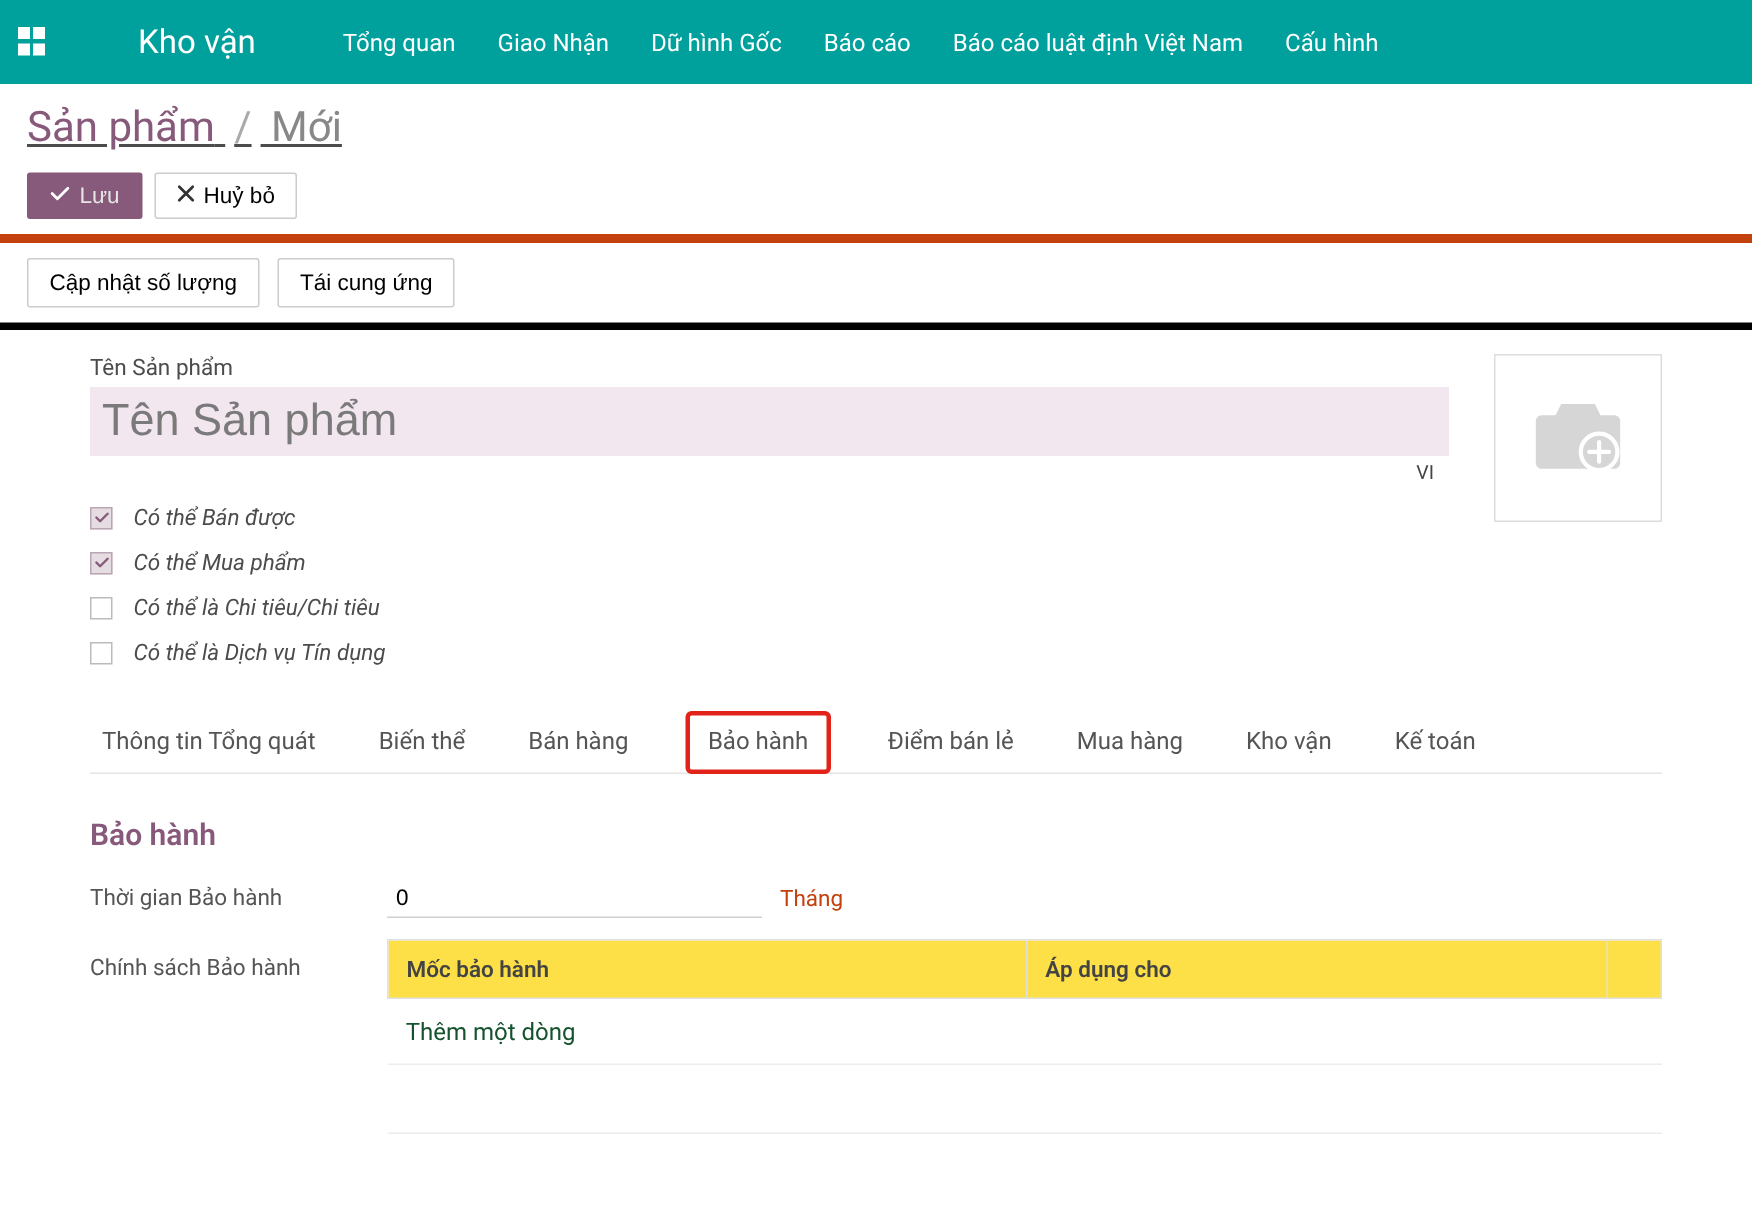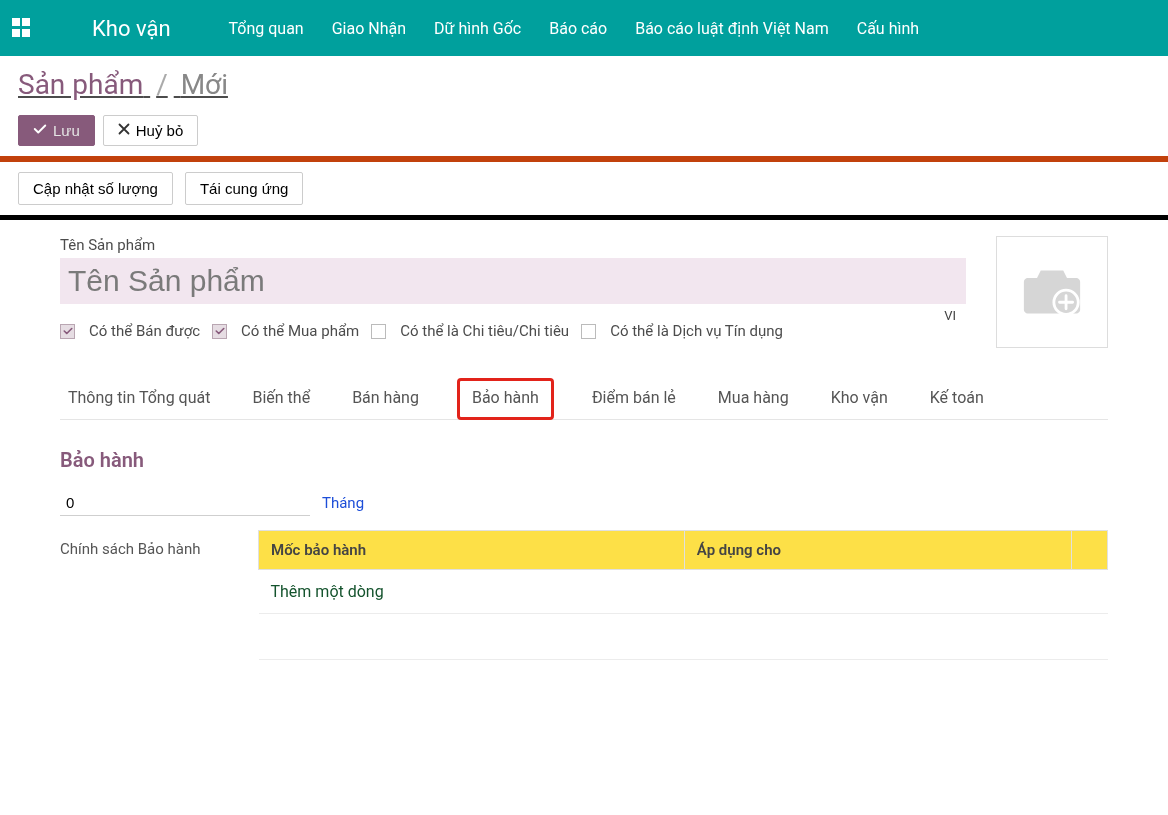--- a/index.html
+++ b/index.html
@@ -30,21 +30,21 @@
   
   .form-sheet { padding: 16px 60px 40px; border-top: 5px solid #000000; }
   .top-block { display: flex; align-items: flex-start; gap: 30px; }
   .left-col { flex: 1; }
   .field-label { font-size: 15px; color: #4c4c4c; margin-bottom: 4px; }
   .name-input-wrap { position: relative; background: #f2e6ef; }
   .name-input { width: 100%; font-size: 30px; padding: 6px 60px 6px 8px; border: none; background: transparent; color: #555; }
   .name-input::placeholder { color: #7a7a7a; }
   .lang-badge { position: absolute; right: 10px; top: 24px; font-size: 13px; color: #444; margin-top: 26px; }
 
-  .checks { margin-top: 18px; display: flex; flex-direction: row; gap: 12px; }
+  .checks { margin-top: 32px; display: flex; flex-direction: column; gap: 12px; font-style: italic; }
   .check { display: flex; align-items: center; gap: 14px; font-size: 15px; cursor: pointer; }
   .check .box { width: 15px; height: 15px; border: 1px solid #bbb; display: inline-flex; align-items: center; justify-content: center; background: #fff; }
   .check.checked .box { background: #e6dde3; border-color: #b9a6b2; }
   .check.checked .box svg { display: block; }
   .check .box svg { display: none; width: 10px; height: 10px; }
 
   .image-uploader { width: 112px; height: 112px; border: 1px solid #ddd; display: flex; align-items: center; justify-content: center; cursor: pointer; }
   .image-uploader svg { width: 60px; height: 54px; fill: #d6d6d6; }
 
   
@@ -52,21 +52,21 @@
   .tab { padding: 10px 4px 12px; font-size: 16px; color: #555; cursor: pointer; white-space: nowrap; }
   .tab.highlighted { border: 3px solid #e2231a; border-radius: 4px; padding: 7px 12px 9px; margin-bottom: -1px; }
 
   
   .tab-content { padding-top: 28px; }
   .section-title { color: #875a7b; font-size: 20px; font-weight: 600; margin-bottom: 18px; }
   .form-row { display: flex; align-items: flex-start; margin-bottom: 14px; }
   .form-row .lbl { width: 198px; font-size: 15px; color: #555; padding-top: 3px; }
   .form-row .val { display: flex; align-items: center; gap: 12px; }
   .num-input { width: 250px; padding: 4px 6px; border: none; border-bottom: 1px solid #cfcfcf; font-size: 15px; background: transparent; }
-  .unit { font-size: 15px; color: #1d4ed8; }
+  .unit { font-size: 15px; color: #c2410c; }
 
   .policy-row { display: flex; align-items: flex-start; }
   .policy-row .lbl { width: 198px; font-size: 15px; color: #555; padding-top: 10px; }
   .policy-table-wrap { flex: 1; }
   table.policy { width: 100%; border-collapse: collapse; }
   table.policy th { text-align: left; font-weight: 600; font-size: 15px; color: #444; background: #fde047; padding: 10px 12px; border: 1px solid #e0e0e0; }
   table.policy th.tools { width: 36px; }
   table.policy td { padding: 12px 12px; border-bottom: 1px solid #ececec; }
   .add-line { color: #14532d; cursor: pointer; font-size: 16px; }
   .empty-row td { height: 46px; }
@@ -178,20 +178,21 @@
     <div class="tab">Điểm bán lẻ</div>
     <div class="tab">Mua hàng</div>
     <div class="tab">Kho vận</div>
     <div class="tab">Kế toán</div>
   </div>
 
   <div class="tab-content">
     <div class="section-title">Bảo hành</div>
 
     <div class="form-row">
+      <div class="lbl">Thời gian Bảo hành</div>
       <div class="val">
         <input class="num-input" value="0" style="">
         <span class="unit">Tháng</span>
       </div>
     </div>
 
     <div class="policy-row">
       <div class="lbl">Chính sách Bảo hành</div>
       <div class="policy-table-wrap">
         <table class="policy">

